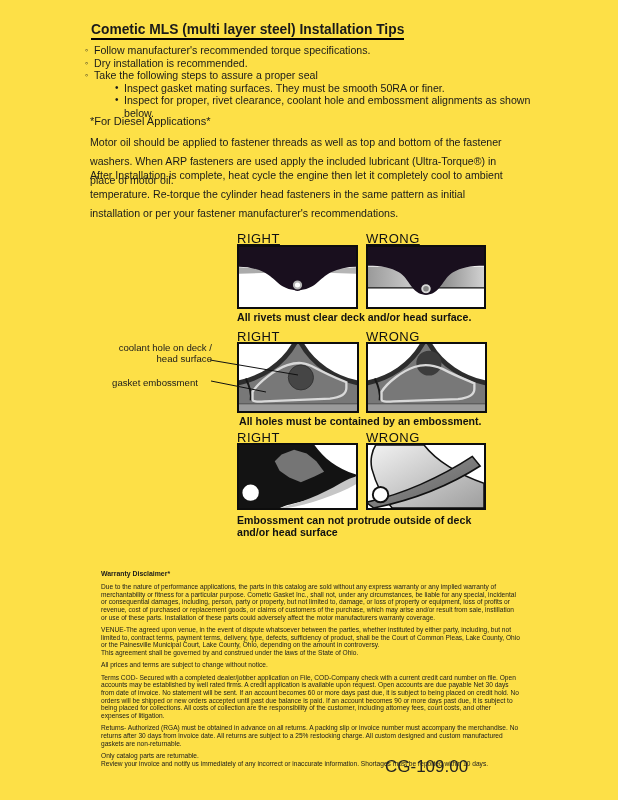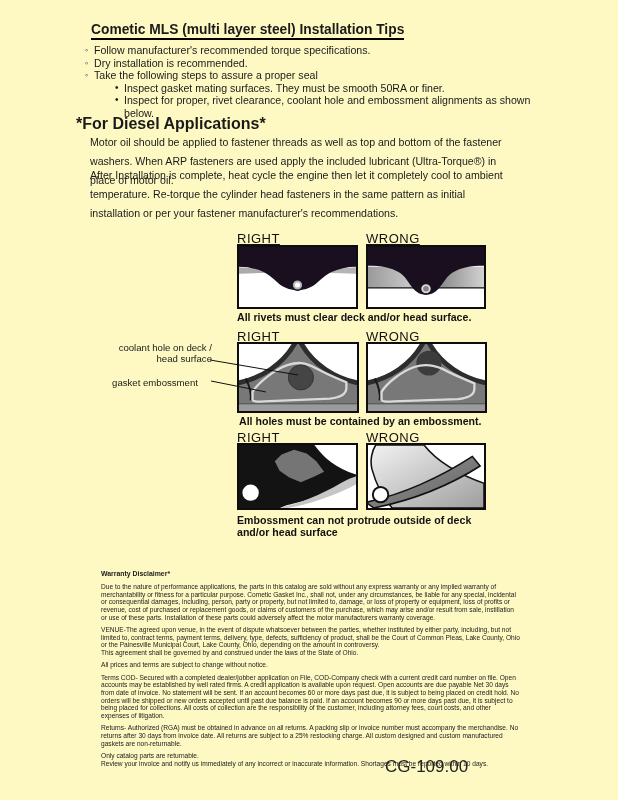--- a/index.html
+++ b/index.html
@@ -1,30 +1,30 @@
 <!DOCTYPE html>
 <html><head>
 <meta charset="utf-8">
 <style>
   html,body{margin:0;padding:0;background:#ffffff;}
   #page{
-    position:relative;width:618px;height:800px;background:#fef9c3;overflow:hidden;
+    position:relative;width:618px;height:800px;background:#fde047;overflow:hidden;
     font-family:"Liberation Sans","DejaVu Sans",sans-serif;color:#1a1a1a;
   }
   .abs{position:absolute;}
   
   #title{left:91px;top:22px;font-size:13.8px;font-weight:bold;border-bottom:2px solid #000;padding-bottom:1px;}
   
   #tips{left:85px;top:44px;font-size:10.6px;line-height:12.6px;width:460px;}
   .tip-row{display:flex;}
   .tip-marker{width:9px;flex:0 0 9px;font-size:9px;line-height:12.6px;}
   .sub{margin-left:30px;}
   .sub .tip-marker{font-size:10px;}
   
-  #diesel-h{left:76px;top:115px;font-size:16px;font-weight:bold;}
+  #diesel-h{left:90px;top:115px;font-size:11px;font-weight:normal;}
   .body-p{left:90px;width:424px;font-size:10.6px;line-height:19px;}
   #diesel-p1{top:133px;}
   #diesel-p2{top:166px;}
   #diesel-p3{top:207px;}
   
   .dlabel{font-size:13px;letter-spacing:.5px;color:#111;text-decoration:underline;}
   .panel{border:2px solid #0d0d0d;box-sizing:border-box;background:#fff;}
   .panel svg{display:block;width:100%;height:100%;}
   .caption{font-size:10.6px;font-weight:bold;color:#111;}
   

